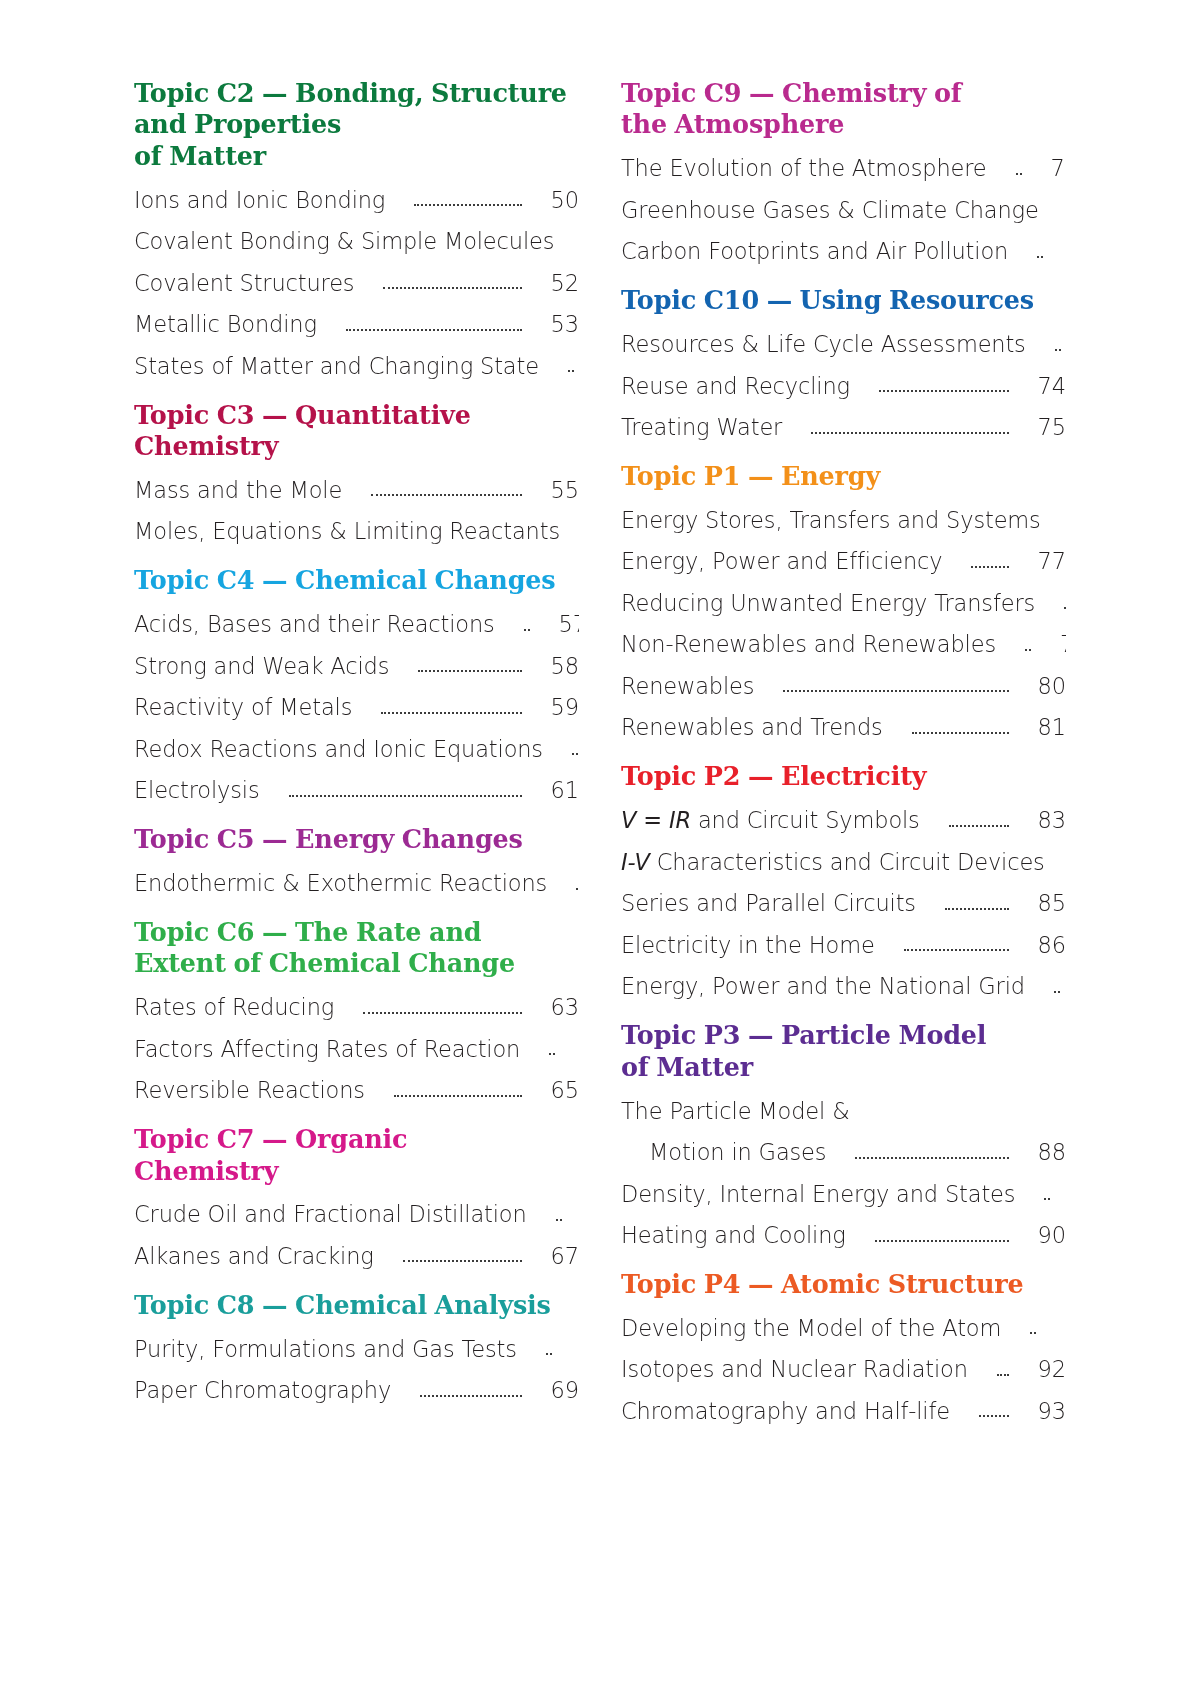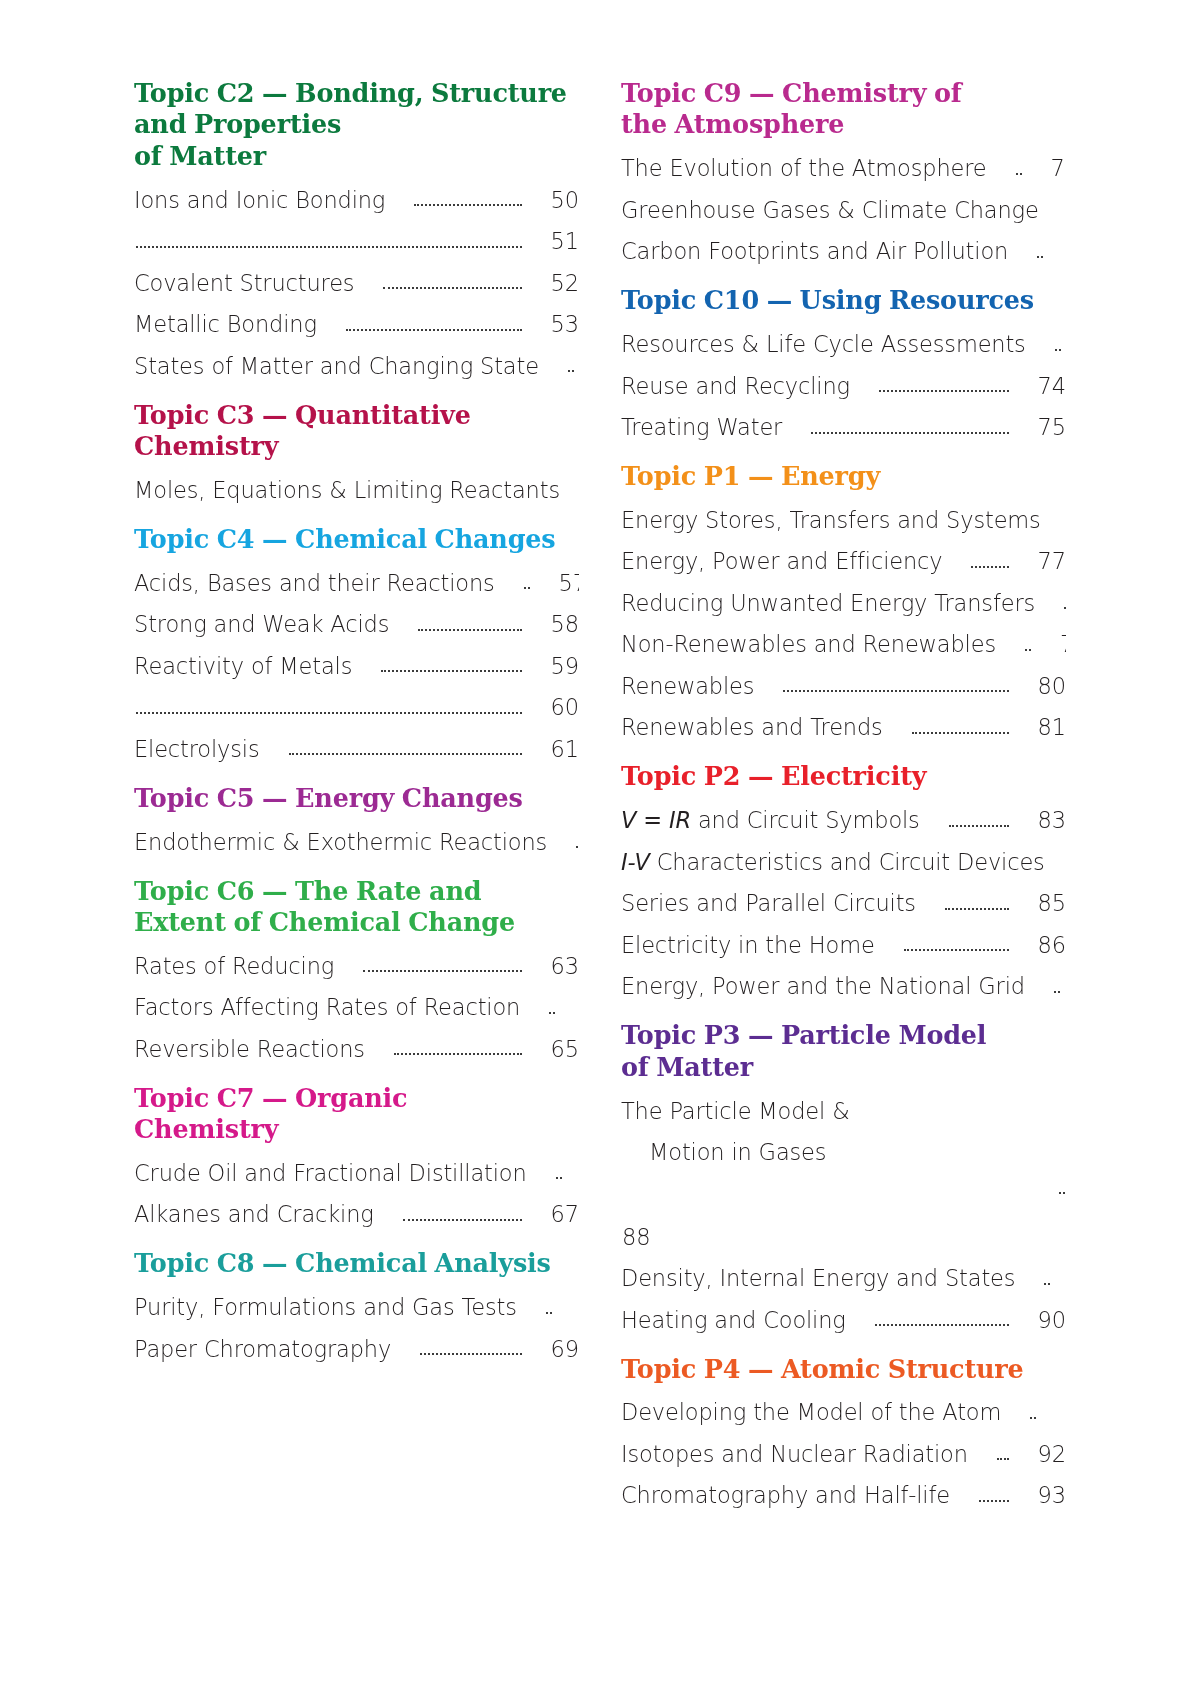--- a/index.html
+++ b/index.html
@@ -78,21 +78,20 @@
     border-bottom: 2.1px dotted #3b3b3b;
   }
   .entry .pageno {
     flex: 0 0 auto;
     text-align: right;
     letter-spacing: -0.1px;
     padding-left: 1px;
   }
   .entry.indented {
     padding-left: 0;
-    flex-direction: column;
   }
   .entry.indented .title {
     padding-left: 28px;
   }
   .entry.nodots .leader {
     border-bottom: none;
   }
 </style>
 </head>
 <body>
@@ -100,40 +99,46 @@
 <div class="page">
   <div class="columns">
     <div class="col" id="col-0">
         <div class="topic-heading" style="color: rgb(12, 122, 62);">Topic C2 — Bonding, Structure<br>and Properties<br>of Matter</div>
         <div class="entry">
           <span class="title">Ions and Ionic Bonding</span>
           <span class="leader"></span>
           <span class="pageno">50</span>
         </div>
         <div class="entry">
+          <span class="title">Covalent Bonding &amp; Simple Molecules</span>
           <span class="leader"></span>
           <span class="pageno">51</span>
         </div>
         <div class="entry">
           <span class="title">Covalent Structures</span>
           <span class="leader"></span>
           <span class="pageno">52</span>
         </div>
         <div class="entry">
           <span class="title">Metallic Bonding</span>
           <span class="leader"></span>
           <span class="pageno">53</span>
         </div>
         <div class="entry">
           <span class="title">States of Matter and Changing State</span>
           <span class="leader"></span>
           <span class="pageno">54</span>
         </div>
         <div class="topic-heading" style="color: rgb(181, 18, 74);">Topic C3 — Quantitative<br>Chemistry</div>
         <div class="entry">
+          <span class="title">Mass and the Mole</span>
+          <span class="leader"></span>
+          <span class="pageno">55</span>
+        </div>
+        <div class="entry">
           <span class="title">Moles, Equations &amp; Limiting Reactants</span>
           <span class="leader"></span>
           <span class="pageno">56</span>
         </div>
         <div class="topic-heading" style="color: rgb(22, 165, 224);">Topic C4 — Chemical Changes</div>
         <div class="entry">
           <span class="title">Acids, Bases and their Reactions</span>
           <span class="leader"></span>
           <span class="pageno">57</span>
         </div>
@@ -141,20 +146,21 @@
           <span class="title">Strong and Weak Acids</span>
           <span class="leader"></span>
           <span class="pageno">58</span>
         </div>
         <div class="entry">
           <span class="title">Reactivity of Metals</span>
           <span class="leader"></span>
           <span class="pageno">59</span>
         </div>
         <div class="entry">
+          <span class="title">Redox Reactions and Ionic Equations</span>
           <span class="leader"></span>
           <span class="pageno">60</span>
         </div>
         <div class="entry">
           <span class="title">Electrolysis</span>
           <span class="leader"></span>
           <span class="pageno">61</span>
         </div>
         <div class="topic-heading" style="color: rgb(156, 42, 147);">Topic C5 — Energy Changes</div>
         <div class="entry">

